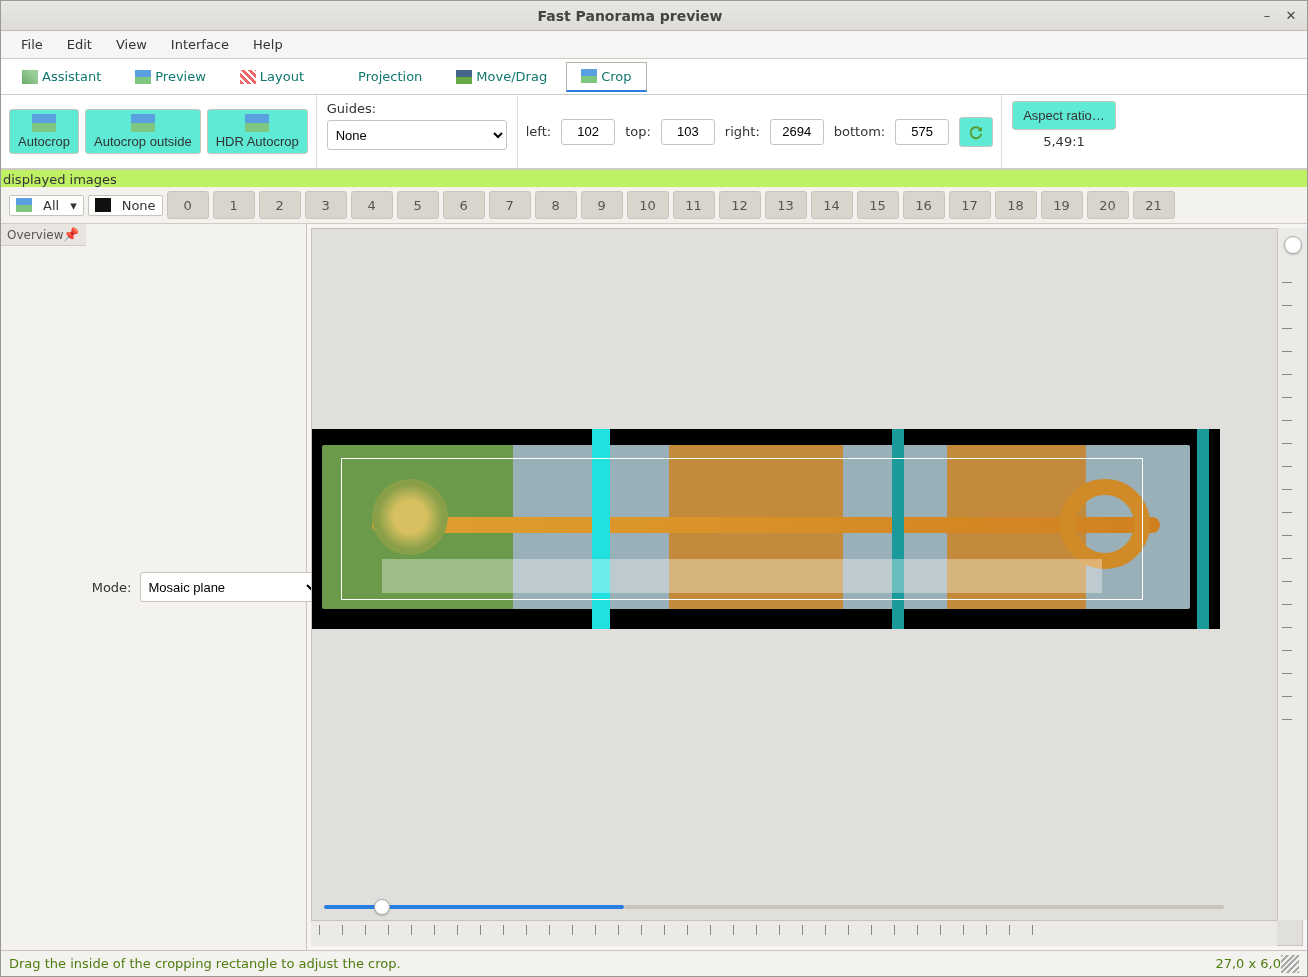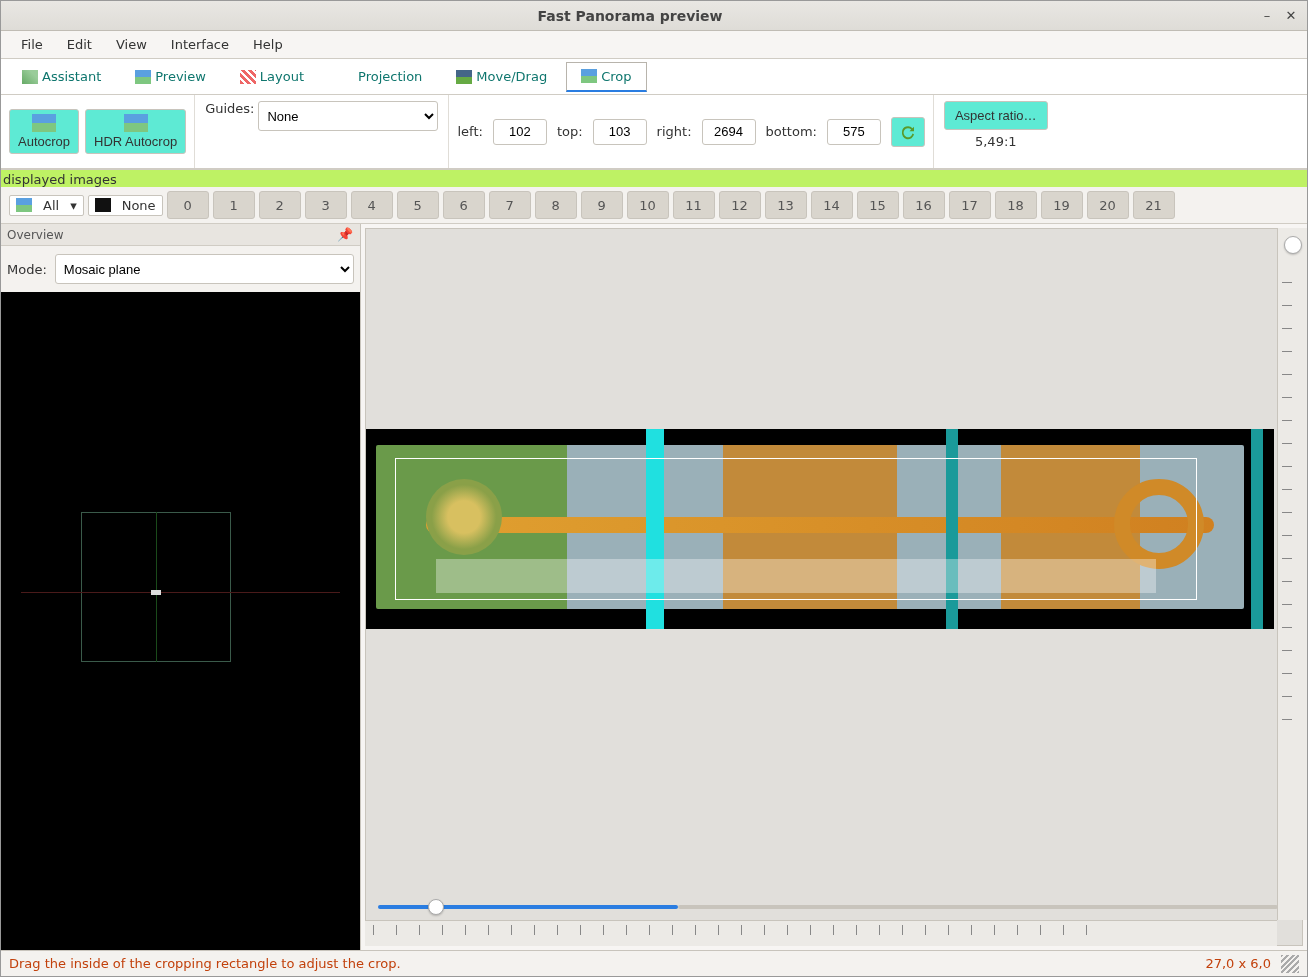--- a/index.html
+++ b/index.html
@@ -113,21 +113,21 @@
     font-size: 13px;
     color: #333;
     cursor: pointer;
     display:flex; flex-direction:column; align-items:center; gap:2px;
   }
   .btn.icon-top .bicon {
     width: 24px; height: 18px;
     background: linear-gradient(#5aa0e0 50%,#7ec780 50%);
     display: block;
   }
-  .opt-guides { flex-direction: row; align-items: flex-start; gap:4px; padding: 6px 10px;}
+  .opt-guides { flex-direction: column; align-items: flex-start; gap:4px; padding: 6px 10px;}
   select.combo {
     width: 180px;
     height: 30px;
     padding: 2px 4px;
     background: #fff;
     border: 1px solid #c8c4bc;
     border-radius: 3px;
     font-size: 13px;
   }
   .opt-coords { gap: 10px; flex:0 0 auto; }
@@ -177,24 +177,24 @@
     cursor:pointer;
   }
   .img-strip-scroll { display:flex; gap:4px; overflow:hidden; flex:1;}
 
   
   .work {
     flex:1; display:flex; min-height:0;
     border-top:1px solid #d0ccc4;
   }
   .side {
-    width: 360px;
+    width: 306px;
     background: #f4f2ef;
     border-right: 1px solid #c8c4bc;
-    display:flex; flex-direction:column;
+    display:flex; flex-direction:row;
   }
   .side-header {
     height:22px; background:#e8e5e0;
     border-bottom:1px solid #d0ccc4;
     display:flex;align-items:center;justify-content:space-between;
     padding:0 6px; font-size:12px; color:#555;
   }
   .pin { font-size:13px;color:#555; cursor:pointer;}
   .side-mode {
     display:flex;align-items:center; gap:8px;
@@ -277,21 +277,21 @@
     outline:1px solid #fff;
   }
   .crop-mask {
     position:absolute; background: rgba(255,255,255,0.35);
   }
 
   
   .status {
     height:26px; background:#f4f2ef; border-top:1px solid #c8c4bc;
     display:flex;align-items:center;justify-content:space-between;
-    padding:0 8px; font-size:13px; color:#c2410c;
+    padding:0 8px; font-size:13px; color:#4d7c0f;
   }
   .grip { width:18px;height:18px;
     background: repeating-linear-gradient(135deg,#aaa,#aaa 2px,transparent 2px,transparent 4px);
   }
 </style>
 </head>
 <body>
 
 <div class="titlebar">
   <div class="title">Fast Panorama preview</div>
@@ -332,20 +332,24 @@
     <span class="ticon ticon-img"></span>
     <span>Crop</span>
   </div>
 </div>
 
 <div class="options">
   <div class="opt-group">
     <button class="btn icon-top">
       <span class="bicon"></span>
       <span>Autocrop</span>
+    </button>
+    <button class="btn icon-top">
+      <span class="bicon"></span>
+      <span>Autocrop outside</span>
     </button>
     <button class="btn icon-top">
       <span class="bicon"></span>
       <span>HDR Autocrop</span>
     </button>
   </div>
   <div class="opt-group opt-guides">
     <label>Guides:</label>
     <select class="combo">
       <option>None</option>
@@ -502,17 +506,17 @@
       <div class="rtick"></div>
         <div class="rtick"></div>
         <div class="rtick"></div>
         <div class="rtick"></div>
     </div>
   </div>
 </div>
 
 <div class="status">
   <span>Drag the inside of the cropping rectangle to adjust the crop.</span>
-  <span style="display:flex;align-items:center;gap:10px;">
+  <span style="display:flex;align-items:center;">
     <span>27,0 x 6,0</span>
     <span class="grip"></span>
   </span>
 </div>
 
 </body></html>

